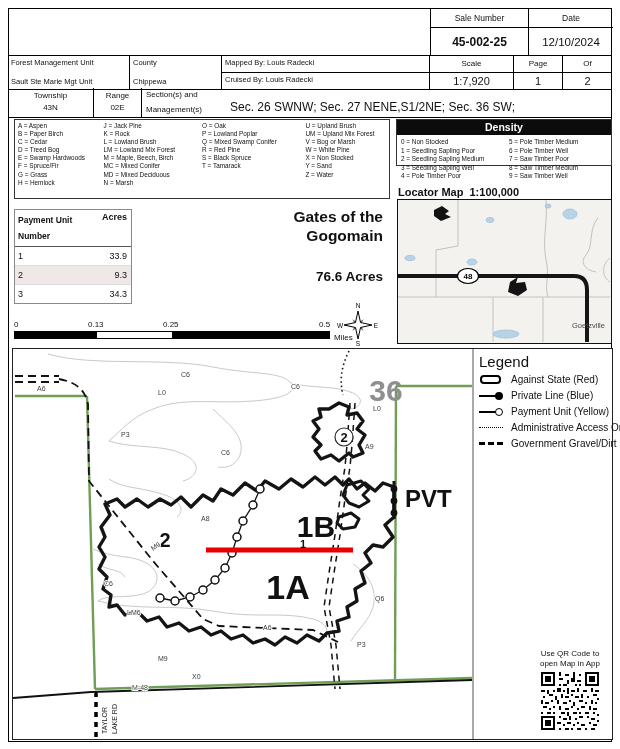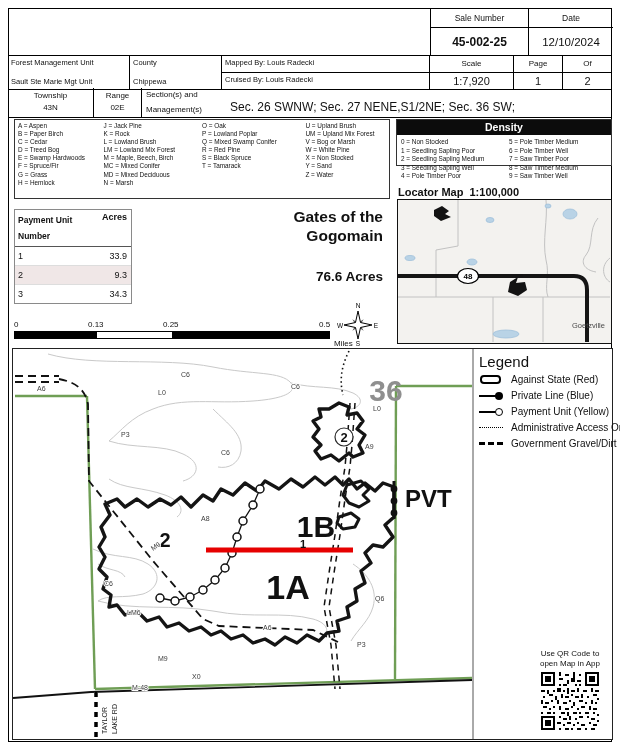--- a/index.html
+++ b/index.html
@@ -63,21 +63,21 @@
   .pt-row .c1{width:72px;padding-left:3px;}
   .pt-row .c2{flex:1;text-align:right;padding-right:4px;}
   
   .gates{left:223px;top:207px;width:160px;text-align:right;font-weight:bold;font-size:15.5px;line-height:19px;}
   .acres{left:223px;top:269px;width:160px;text-align:right;font-weight:bold;font-size:13.5px;}
   
   .sbar{left:14px;top:320px;width:316px;height:24px;font-size:8px;}
   .sbar .tick{position:absolute;top:0;}
   .sbar .bar{position:absolute;left:0;top:11px;width:316px;height:8px;border:1px solid #000;box-sizing:border-box;
      background:linear-gradient(90deg,#000 0 26%,#fff 26% 50%,#000 50% 100%);}
-  .sbar .miles{position:absolute;left:320px;top:19px;}
+  .sbar .miles{position:absolute;left:320px;top:13px;}
   
   .mapbox{left:12px;top:348px;width:601px;height:392px;border:1px solid #222;box-sizing:border-box;background:#fff;}
   .mapsvg{position:absolute;left:0;top:0;}
   .legend{position:absolute;left:466px;top:4px;width:130px;}
   .lg-title{font-size:15px;margin-bottom:4px;}
   .lg-item{display:flex;align-items:center;margin-bottom:5px;}
   .lg-lab{font-size:10px;margin-left:6px;white-space:nowrap;}
   .ico-wrap{width:26px;height:10px;position:relative;flex:none;}
   .ico-state{position:absolute;left:1px;top:0;width:17px;height:5px;border:2.4px solid #000;border-radius:4px;}
   .ico-line{position:absolute;left:0;top:4px;width:22px;height:2.4px;background:#000;}

